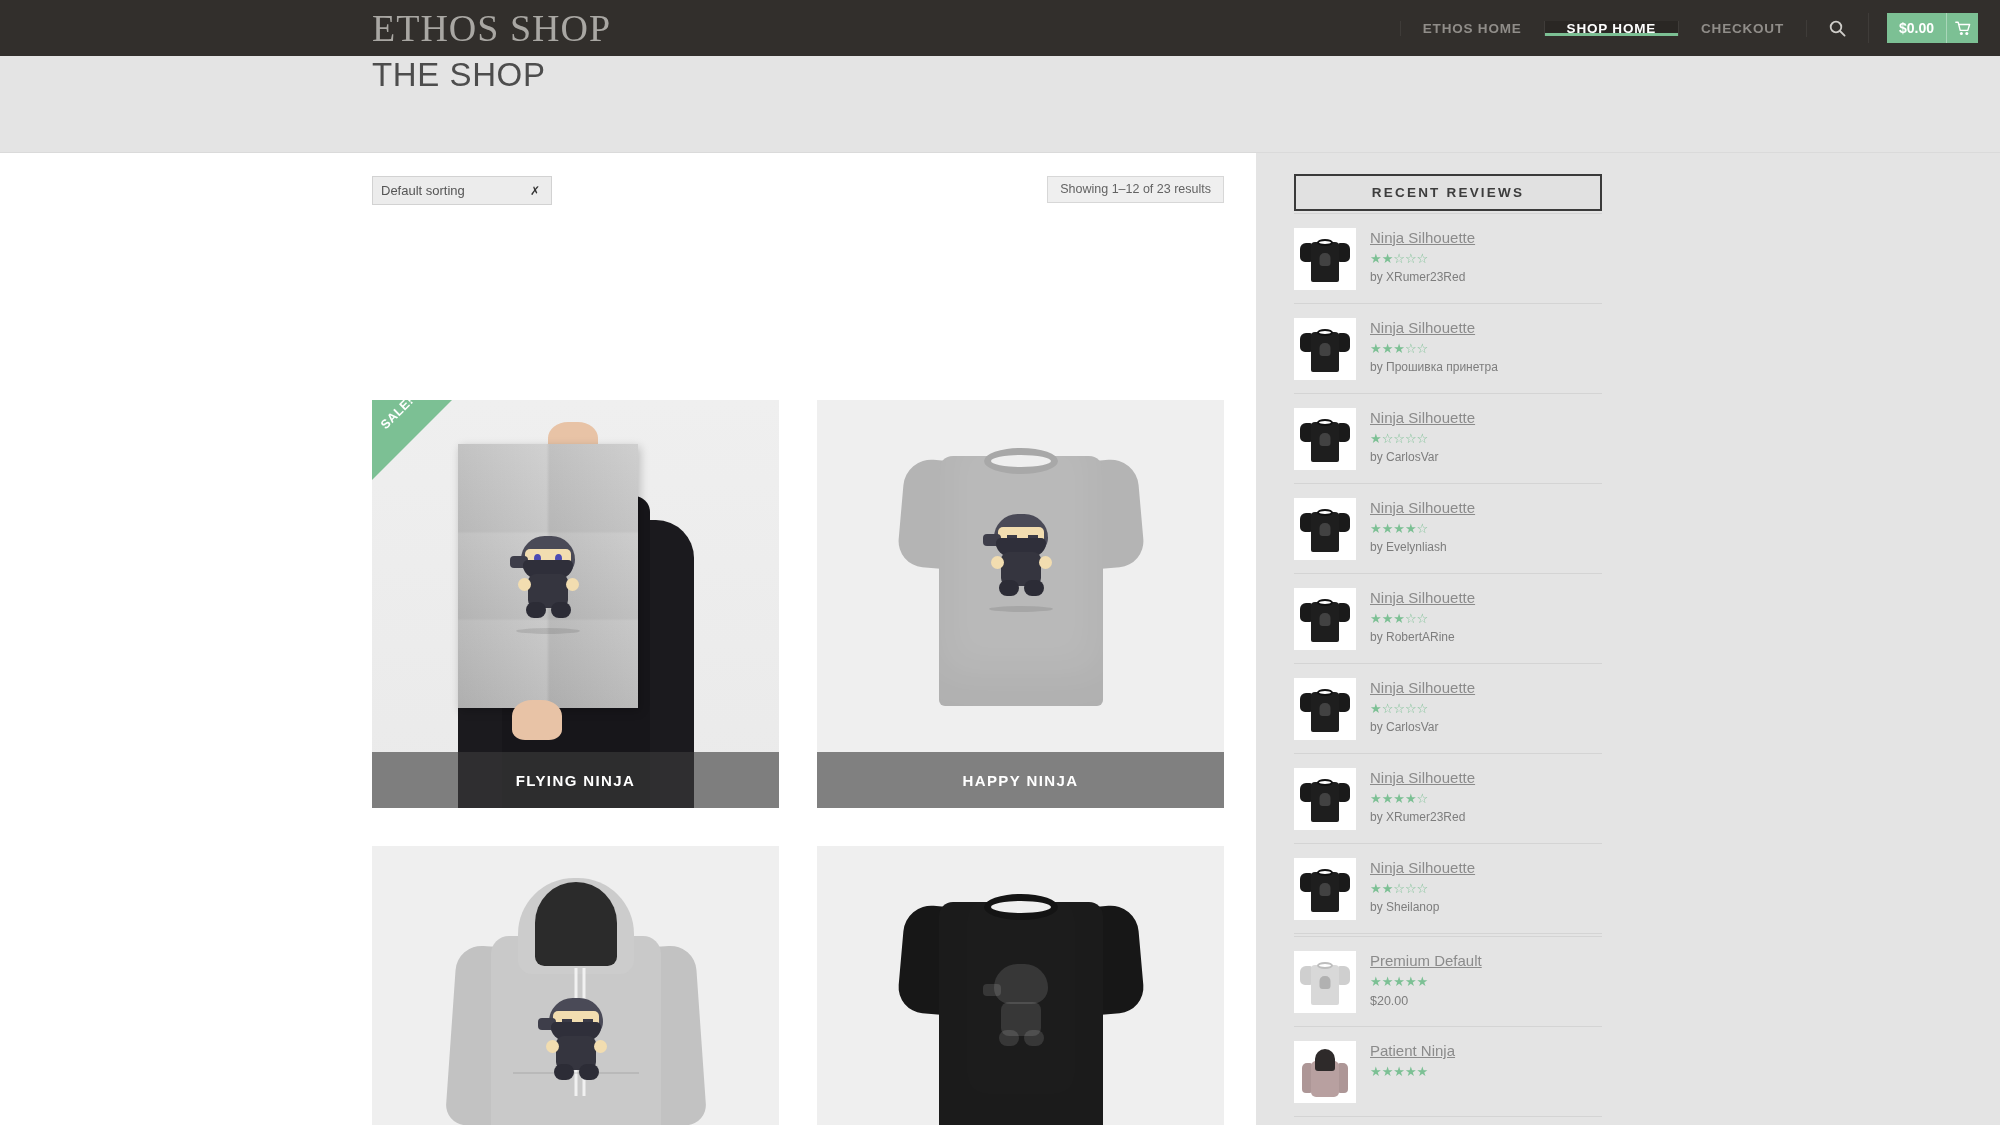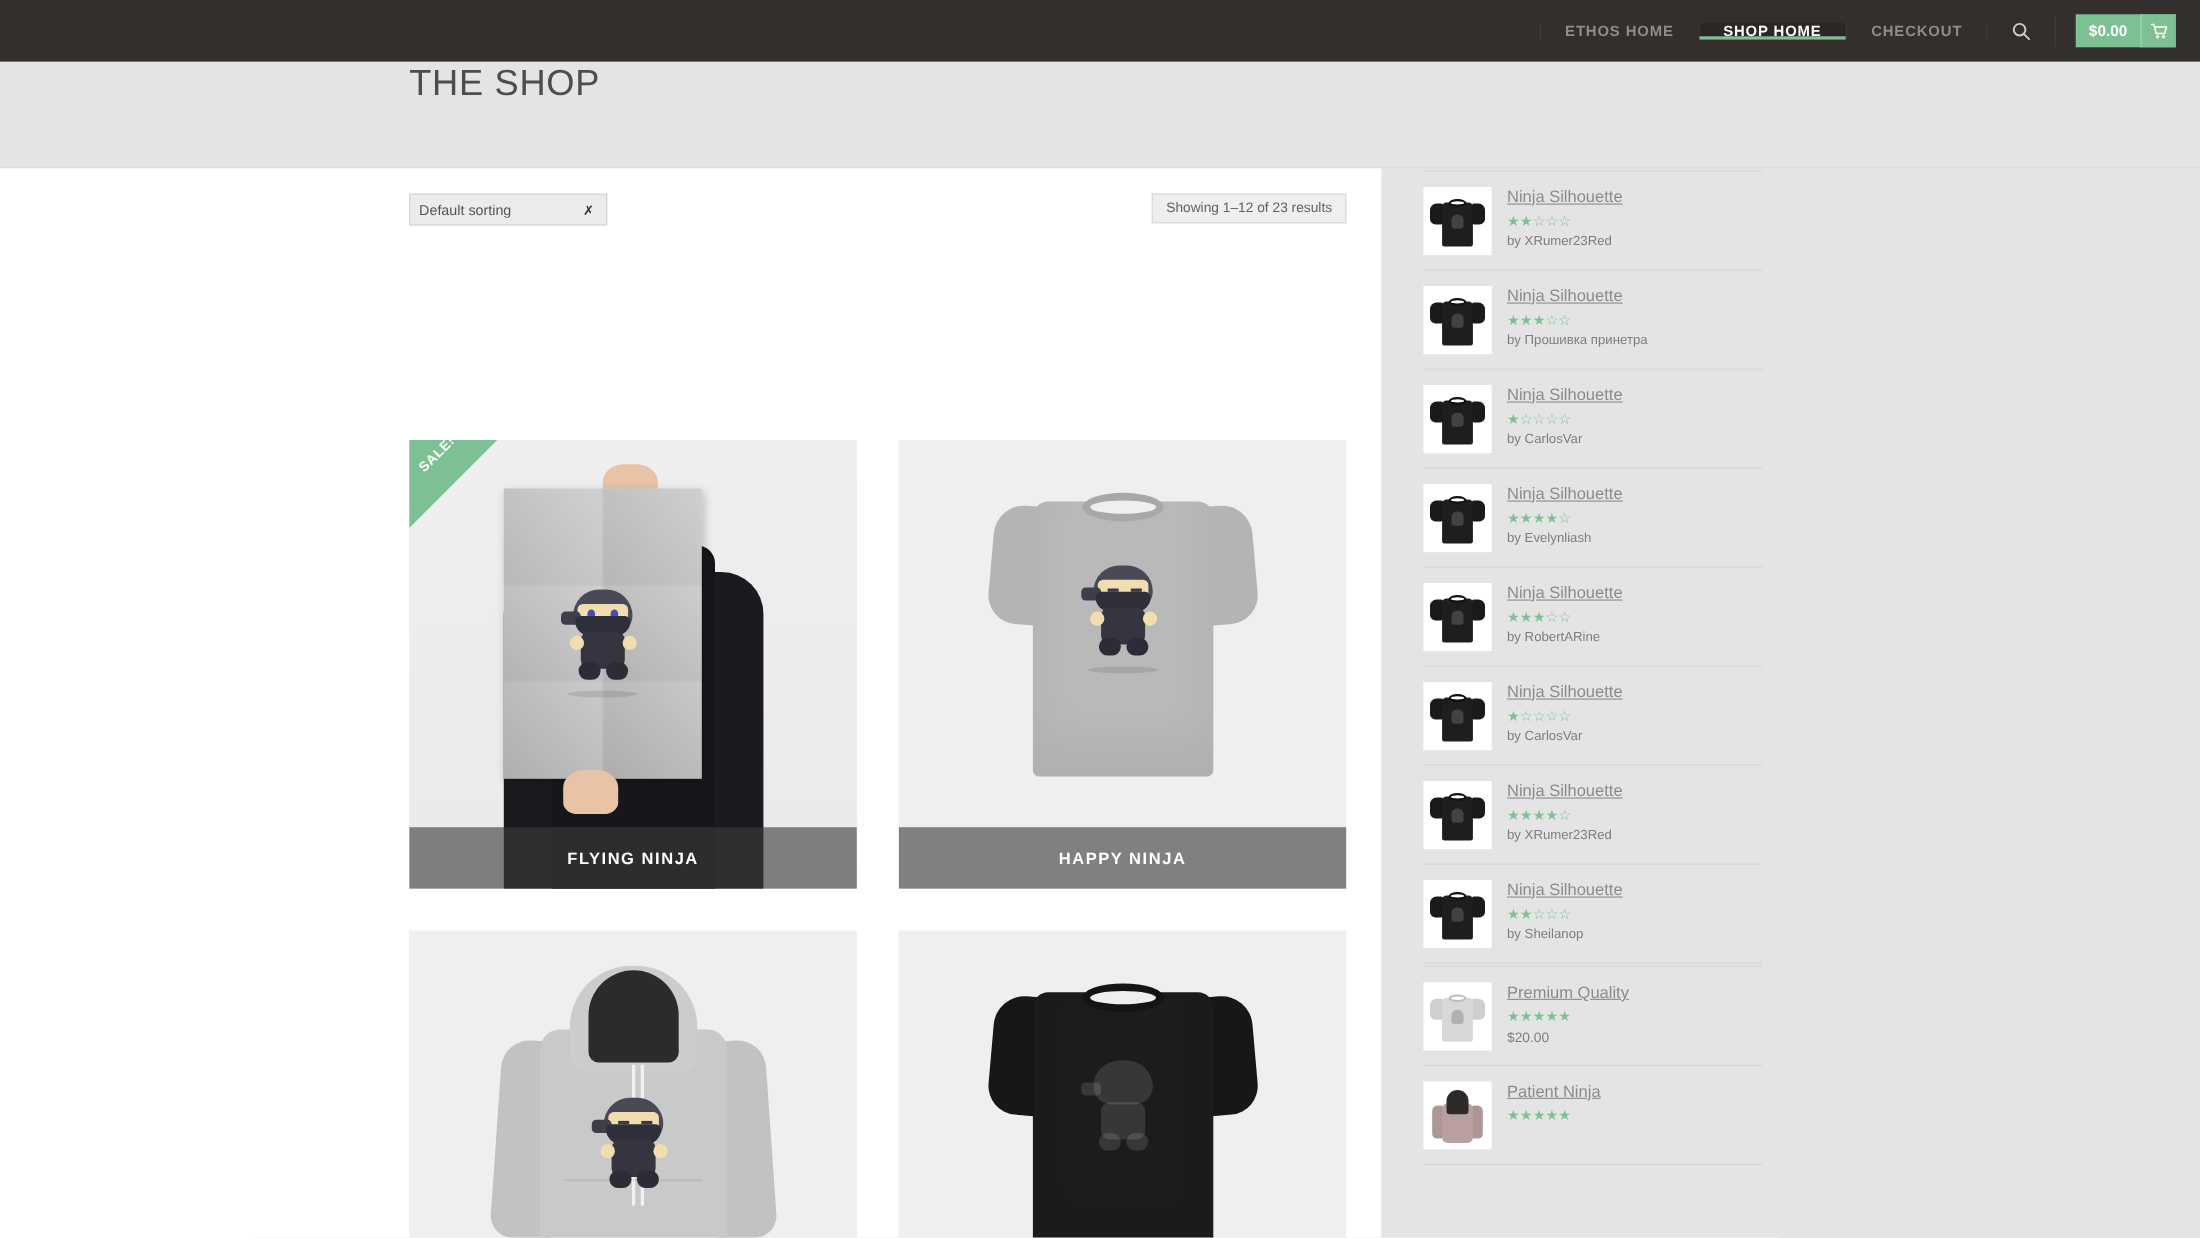--- a/index.html
+++ b/index.html
@@ -524,20 +524,21 @@
     color: #7cc094;
     letter-spacing: 0px;
   }
   .byline { font-size: 12px; color: #7d7d7d; margin-top: 5px; }
   .price { font-size: 12.5px; color: #7d7d7d; margin-top: 6px; }
 </style>
 </head>
 <body>
 
 <div class="topbar">
+  <div class="brand">ETHOS SHOP</div>
   <nav class="nav">
     <div class="nav-item">
       <span>ETHOS HOME</span>
     </div>
     <div class="nav-item active">
       <span>SHOP HOME</span>
     </div>
     <div class="nav-item">
       <span>CHECKOUT</span>
     </div>
@@ -685,20 +686,21 @@
           </div>
         </div>
       </div>
 
     </div>
 
   </div>
 
   <aside class="sidebar">
 
+    <div class="widget-title">RECENT REVIEWS</div>
     <div class="widget-list">
 
       <div class="widget-row">
         <div class="thumb">
             <div class="thumb-inner">
               <div class="mini-shirt">
                 <div class="ms l"></div>
                 <div class="ms r"></div>
                 <div class="mb"></div>
                 <div class="mc"></div>
@@ -856,21 +858,21 @@
               <div class="mini-shirt light">
                 <div class="ms l"></div>
                 <div class="ms r"></div>
                 <div class="mb"></div>
                 <div class="mc"></div>
                 <div class="logo"></div>
               </div>
             </div>
           </div>
         <div class="widget-meta">
-          <a class="widget-link">Premium Quality</a>
+          <a class="widget-link">Premium Default</a>
           <div class="stars">★★★★★</div>
           <div class="price">$20.00</div>
         </div>
       </div>
 
       <div class="widget-row">
         <div class="thumb">
             <div class="thumb-inner">
               <div class="mini-hoodie">
                 <div class="hs l"></div>

